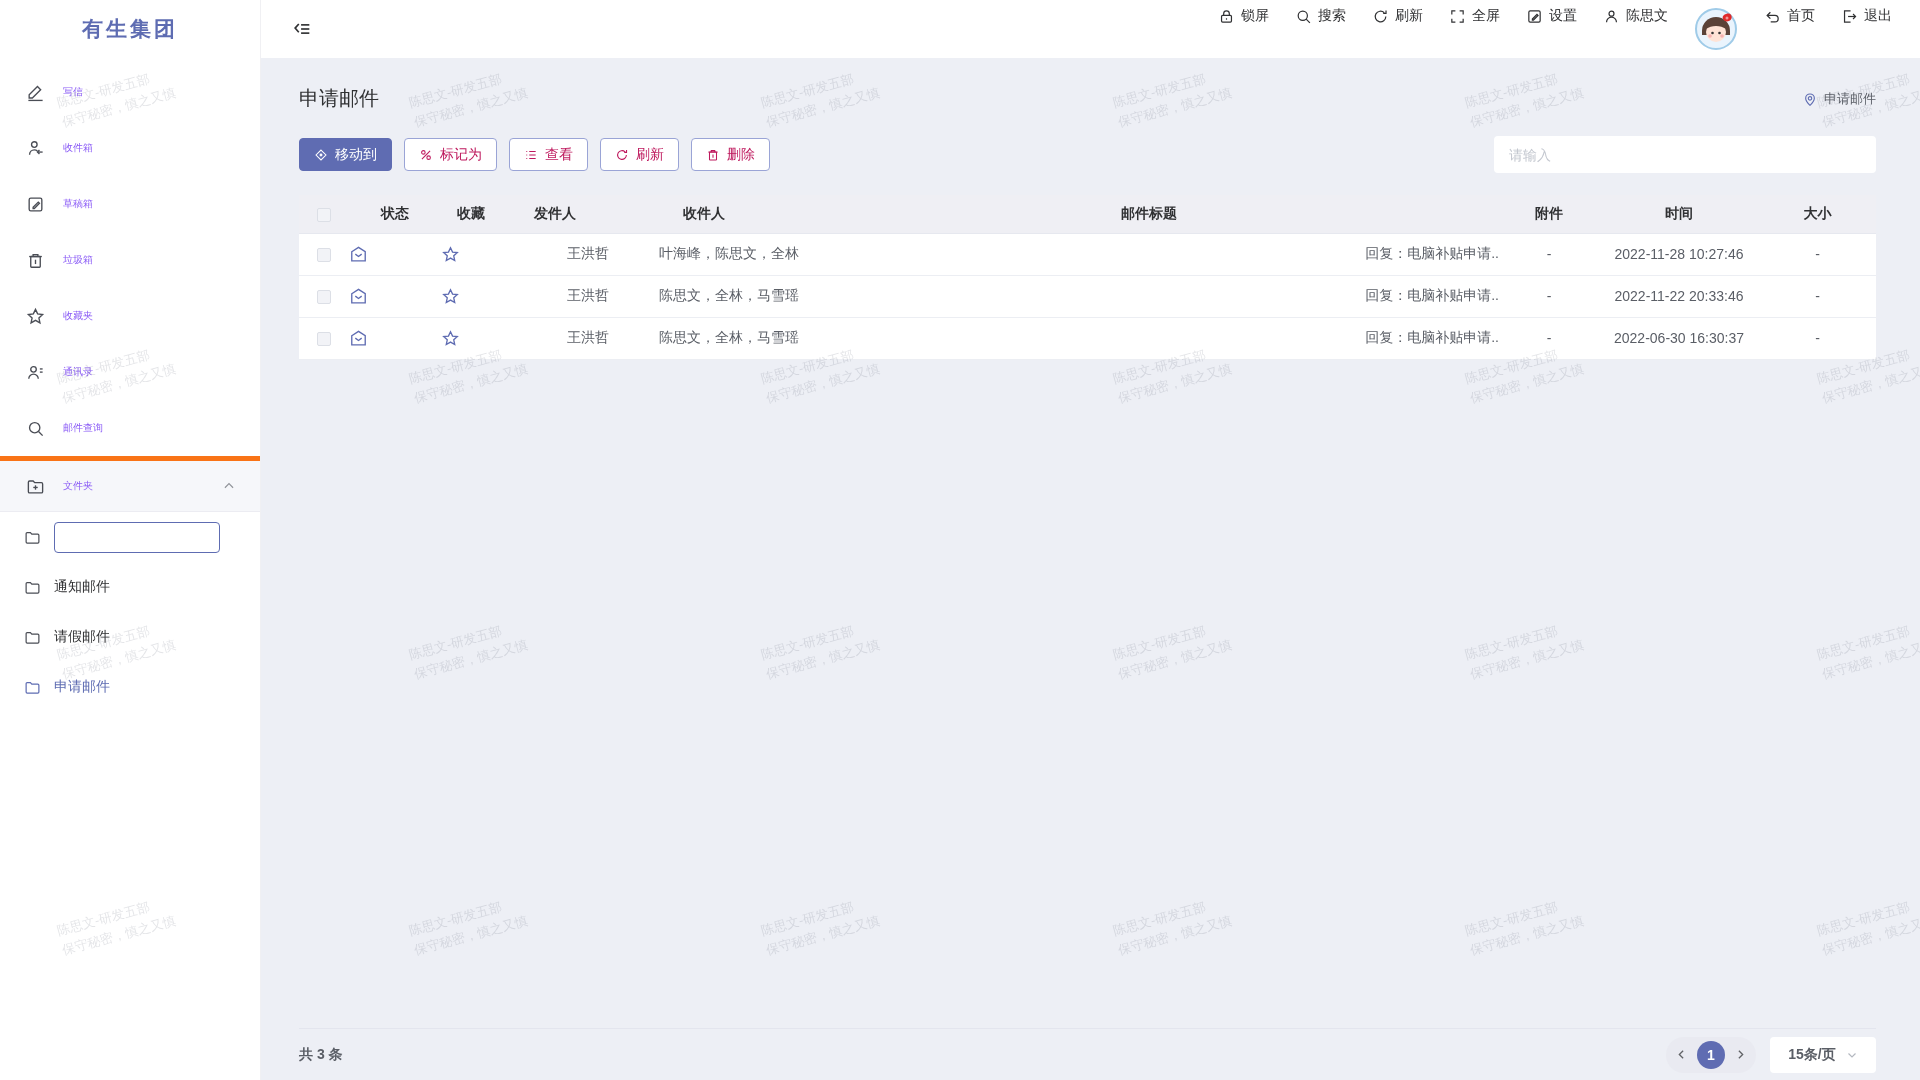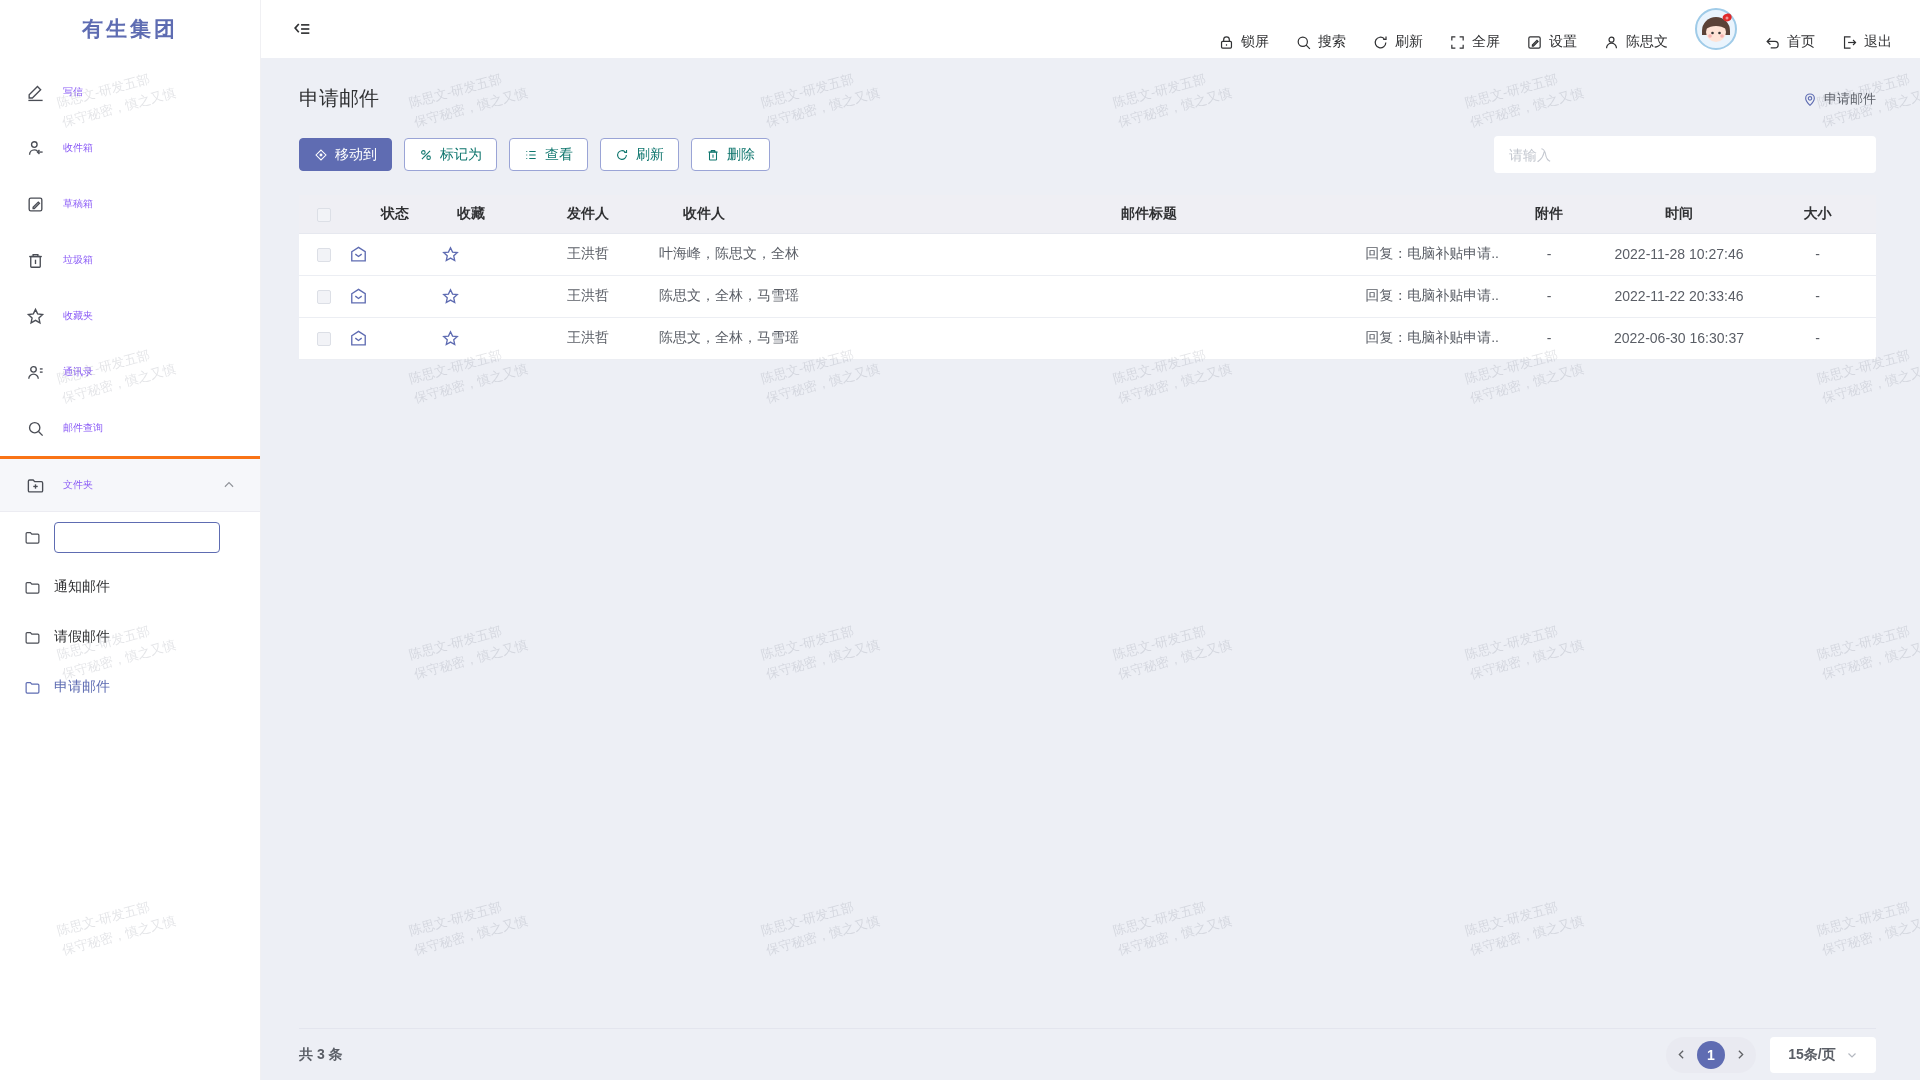--- a/index.html
+++ b/index.html
@@ -9,58 +9,58 @@
   
   #wm-layer { position:absolute; inset:0; z-index:60; pointer-events:none; overflow:hidden; }
   .wm { position:absolute; transform:rotate(-15deg); color:rgba(90,95,110,0.16); font-size:13px; line-height:20px; white-space:nowrap; }
 
   
   .sidebar { width:261px; height:100%; background:#fff; border-right:1px solid #f0f0f3; flex:none; display:flex; flex-direction:column; }
   .logo { height:58px; display:flex; align-items:center; justify-content:center; color:#5e6cb2; font-size:21px; font-weight:600; letter-spacing:3px; }
   .menu { margin-top:6px; }
   .menu-item { height:56px; display:flex; align-items:center; padding:0 24px 0 26px; cursor:pointer; color:#8b5cf6; font-size:10px; }
   .menu-item .mi-icon { width:19px; height:19px; margin-right:18px; color:#4a4d55; flex:none; }
-  .menu-item.section { background:#f6f7fa; border-top:3px solid #f97316; border-bottom:1px solid #ececf2; }
+  .menu-item.section { background:#f6f7fa; border-top:5px solid #f97316; border-bottom:1px solid #ececf2; }
   .menu-item .grow { flex:1; }
   .chev { width:14px; height:14px; color:#909399; }
   .subfolders { }
   .sub-item { height:50px; display:flex; align-items:center; padding-left:24px; font-size:14px; color:#303133; cursor:pointer; }
   .sub-item .mi-icon { width:17px; height:17px; margin-right:13px; color:#4a4d55; flex:none; }
   .sub-item.active { color:#5e6cb2; }
   .sub-item.active .mi-icon { color:#5e6cb2; }
   .folder-input { width:166px; height:31px; border:1px solid #5e6cb2; border-radius:4px; background:#fff; outline:none; padding:0 8px; font-size:14px; }
 
   
   .right-col { flex:1; display:flex; flex-direction:column; min-width:0; }
   .topbar { height:58px; background:#fff; display:flex; align-items:center; padding:0 28px 0 30px; flex:none; }
   .collapse-btn { width:22px; height:22px; color:#303133; cursor:pointer; }
-  .topbar-right { margin-left:auto; display:flex; align-items:flex-end; gap:26px; }
+  .topbar-right { margin-left:auto; display:flex; align-items:flex-start; gap:26px; }
   .tb-item { display:flex; align-items:center; gap:6px; font-size:14px; color:#303133; cursor:pointer; white-space:nowrap; }
   .tb-item .tb-icon { width:17px; height:17px; color:#303133; }
   .avatar { width:44px; height:44px; cursor:pointer; flex:none; }
 
   
   .content { flex:1; background:#edeff5; position:relative; padding:0 44px 0 38px; display:flex; flex-direction:column; }
   .page-head { margin-top:27px; display:flex; align-items:center; }
   .page-title { font-size:20px; color:#303133; font-weight:500; }
   .location { margin-left:auto; display:flex; align-items:center; gap:6px; font-size:13px; color:#5a5e66; cursor:pointer; }
   .location .loc-icon { width:16px; height:16px; color:#5e6cb2; }
   .toolbar-row { margin-top:24px; display:flex; align-items:center; }
-  .btn { height:33px; display:inline-flex; align-items:center; gap:7px; padding:0 14px; border-radius:4px; border:1px solid #9aa4d6; background:#fff; color:#0f766e; font-size:14px; cursor:pointer; margin-right:12px; }
+  .btn { height:33px; display:inline-flex; align-items:center; gap:7px; padding:0 14px; border-radius:4px; border:1px solid #9aa4d6; background:#fff; color:#be185d; font-size:14px; cursor:pointer; margin-right:12px; }
   .btn .b-icon { width:14px; height:14px; }
   .btn.primary { background:#5f6cb2; border-color:#5f6cb2; color:#fff; }
   .search-input { margin-left:auto; width:382px; height:37px; border:none; border-radius:4px; background:#fff; outline:none; padding:0 15px; font-size:14px; color:#303133; }
   .search-input::placeholder { color:#c3c7cf; }
 
   
   .mail-table { margin-top:22px; width:100%; border-collapse:collapse; table-layout:fixed; background:#fff; }
   .mail-table th { height:38px; background:#efeff4; font-size:14px; color:#303133; font-weight:700; text-align:center; }
   .mail-table td { height:42px; font-size:14px; color:#5a5e66; border-bottom:1px solid #eceef3; text-align:center; background:#fff; }
   .mail-table tr:first-child td { border-top:1px solid #e6e8ef; }
-  th.al, td.al { text-align:right; }
+  th.al, td.al { text-align:center; }
   td.subject, td.sender, td.recip { text-align:right; color:#5a5e66; }
   .cbx { width:14px; height:14px; border:1px solid #dcdfe6; border-radius:2px; background:#f2f3f7; display:inline-block; vertical-align:middle; cursor:pointer; }
   .cell-icon { width:19px; height:19px; color:#5f6cb2; vertical-align:middle; cursor:pointer; }
 
   
   .content-footer { margin-top:auto; height:52px; border-top:1px solid #e3e5ee; display:flex; align-items:center;font-weight:bold; }
   .total { font-size:14px; color:#5a5e66; }
   .pager { margin-left:auto; display:flex; align-items:center; }
   .pager-pill { height:36px; background:#e9eaf1; border-radius:18px; display:flex; align-items:center; padding:0 9px; gap:9px; }
   .pg-arrow { width:13px; height:13px; color:#606266; cursor:pointer; }

